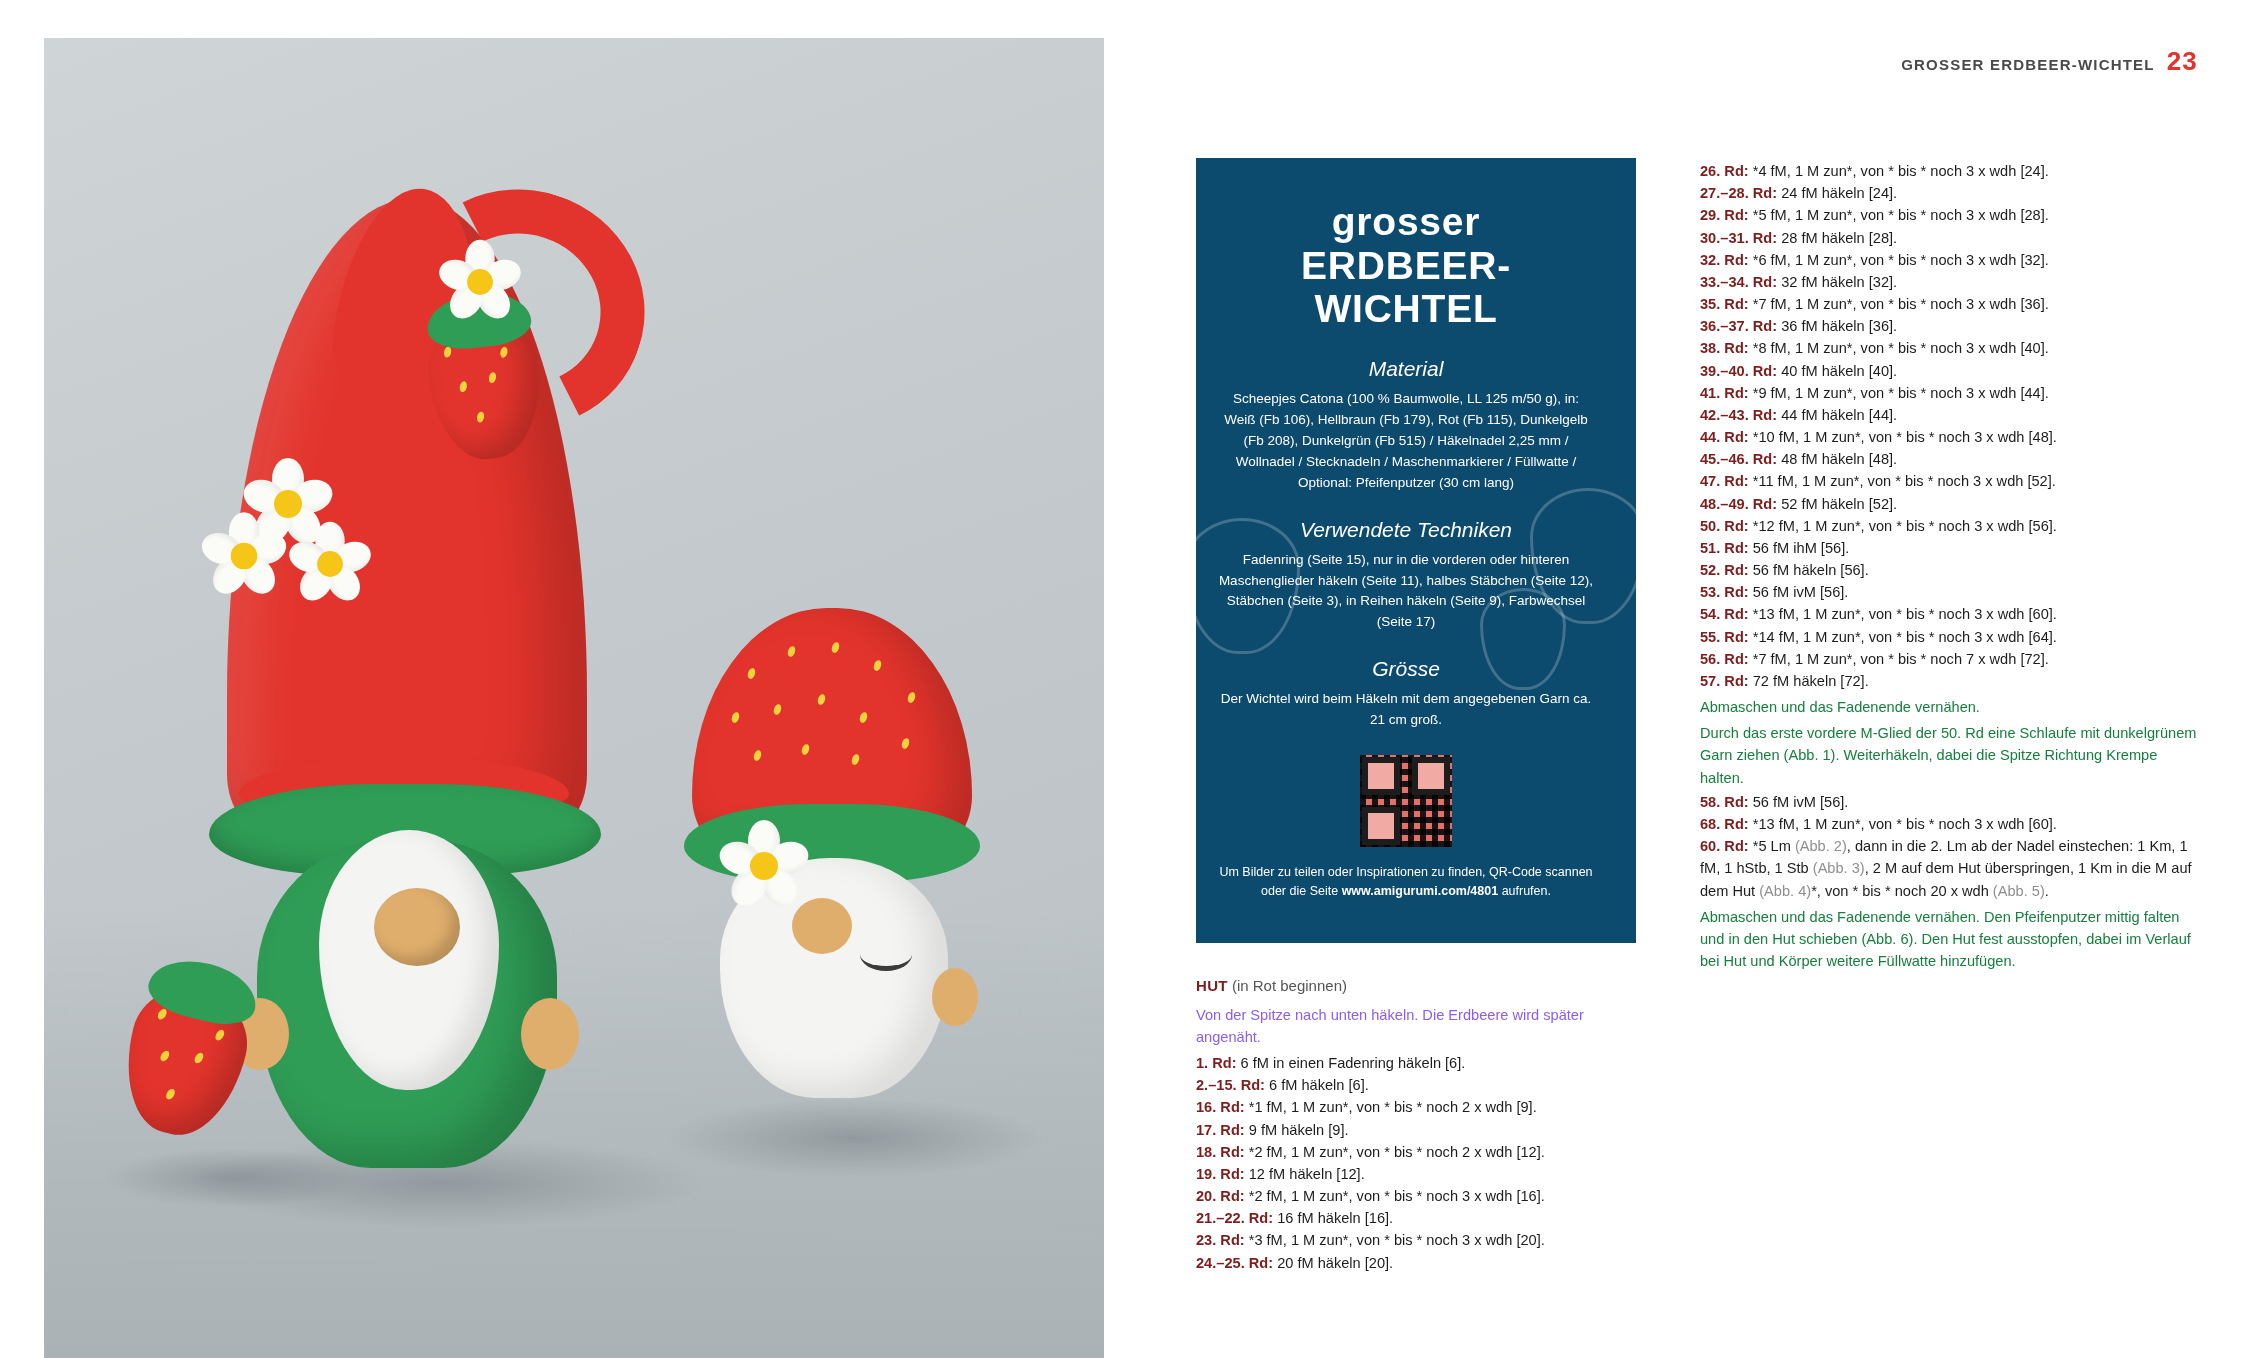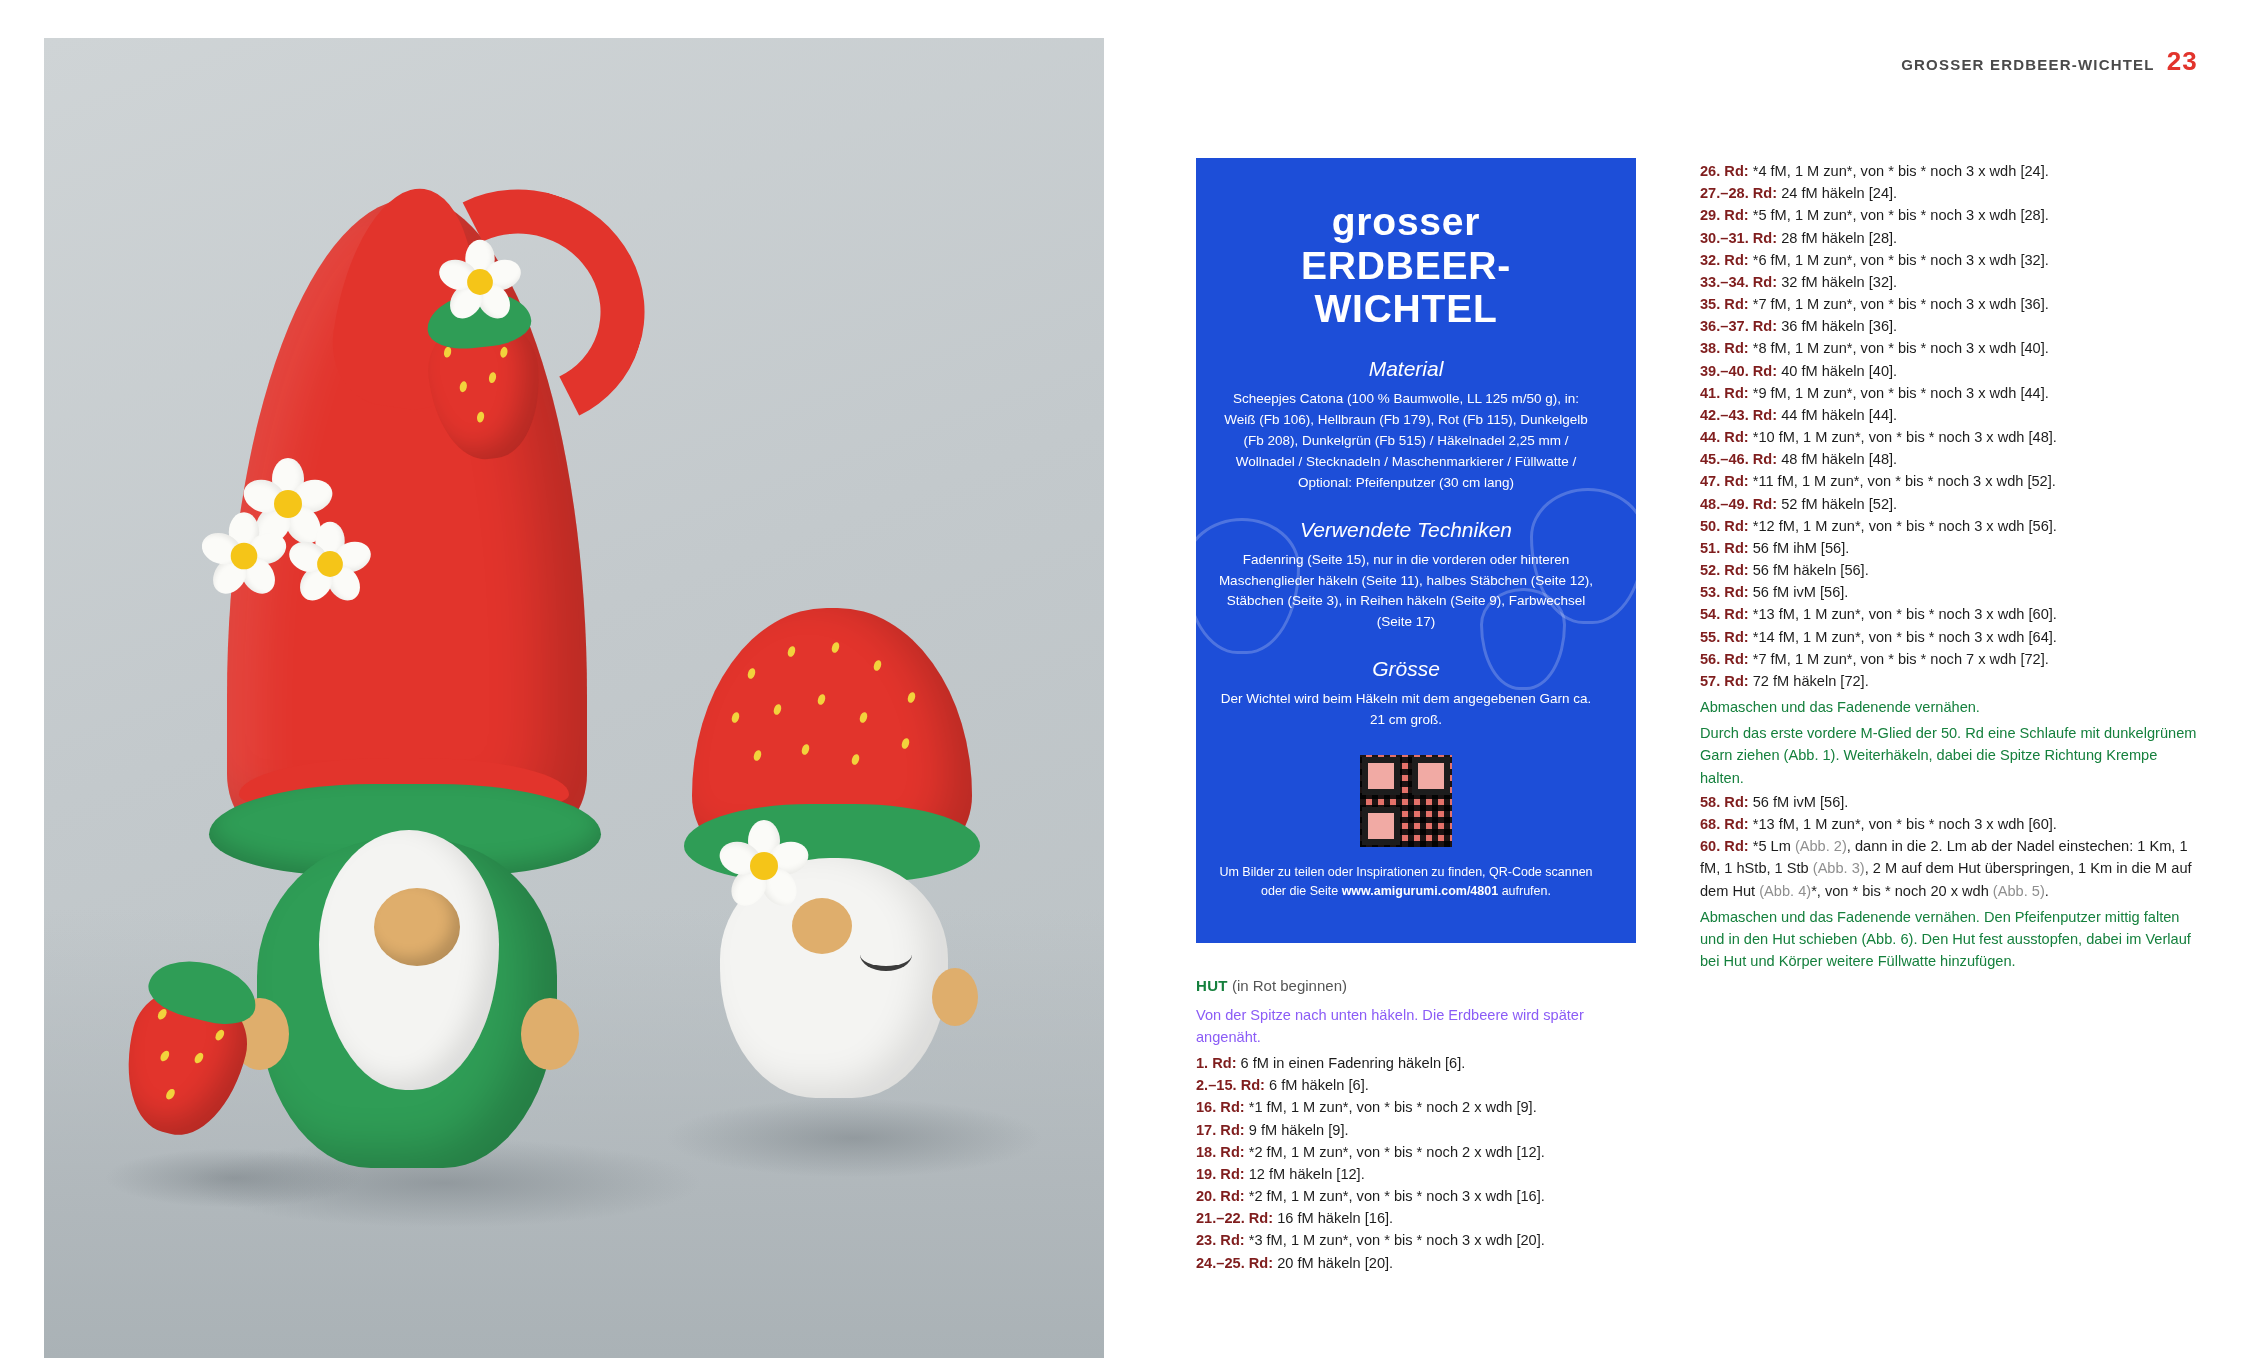--- a/index.html
+++ b/index.html
@@ -164,21 +164,21 @@
     font-size: 15px; letter-spacing: 0.08em; font-weight: bold;
     color: #4a4a4a; text-transform: uppercase;
     display: flex; align-items: baseline; gap: 12px;
   }
   .page-head .num { color:#e2342c; font-size: 26px; }
 
   .col-left { position: absolute; left: 1196px; top: 158px; width: 440px; }
   .col-right { position: absolute; left: 1700px; top: 160px; width: 500px; }
 
   .info-box {
-    background: #1d4ed8;
+    background: #0c4a6e;
     padding: 42px 40px 42px 20px;
     position: relative;
     overflow: hidden;
     color: #ffffff;
     text-align: center;
   }
   .info-box .deco {
     position: absolute; border: 3px solid rgba(255,255,255,0.22);
     border-radius: 50% 50% 46% 46% / 36% 36% 64% 64%;
     width: 110px; height: 130px;
@@ -205,21 +205,21 @@
     content:""; position:absolute; width:26px; height:26px;
     border:6px solid #1d1d1d; background:#f1aaa4;
   }
   .qr::before { left:2px; top:2px; }
   .qr::after { right:2px; top:2px; }
   .qr i { left:2px; bottom:2px; }
   .ib-foot { font-size: 12.5px; line-height: 1.5; margin: 0; }
   .ib-foot b { font-weight: bold; }
 
   .section-title { margin: 34px 0 10px 0; font-size: 15px; }
-  .section-title .red { color:#15803d; font-weight: bold; letter-spacing: 0.02em; }
+  .section-title .red { color:#7f1d1d; font-weight: bold; letter-spacing: 0.02em; }
   .section-title .grey { color:#555; }
 
   .body-text { font-size: 14.6px; line-height: 1.52; color: #8b5cf6; margin: 0 0 4px 0; }
   .row { font-size: 14.6px; line-height: 1.52; color: #1d1d1d; }
   .row .lbl { color: #7f1d1d; font-weight: bold; }
   .row .abb { color: #8f8f8f; }
   .para { font-size: 14.6px; line-height: 1.52; color: #15803d; margin: 4px 0 0 0; }
 </style>
 </head>
 <body>

